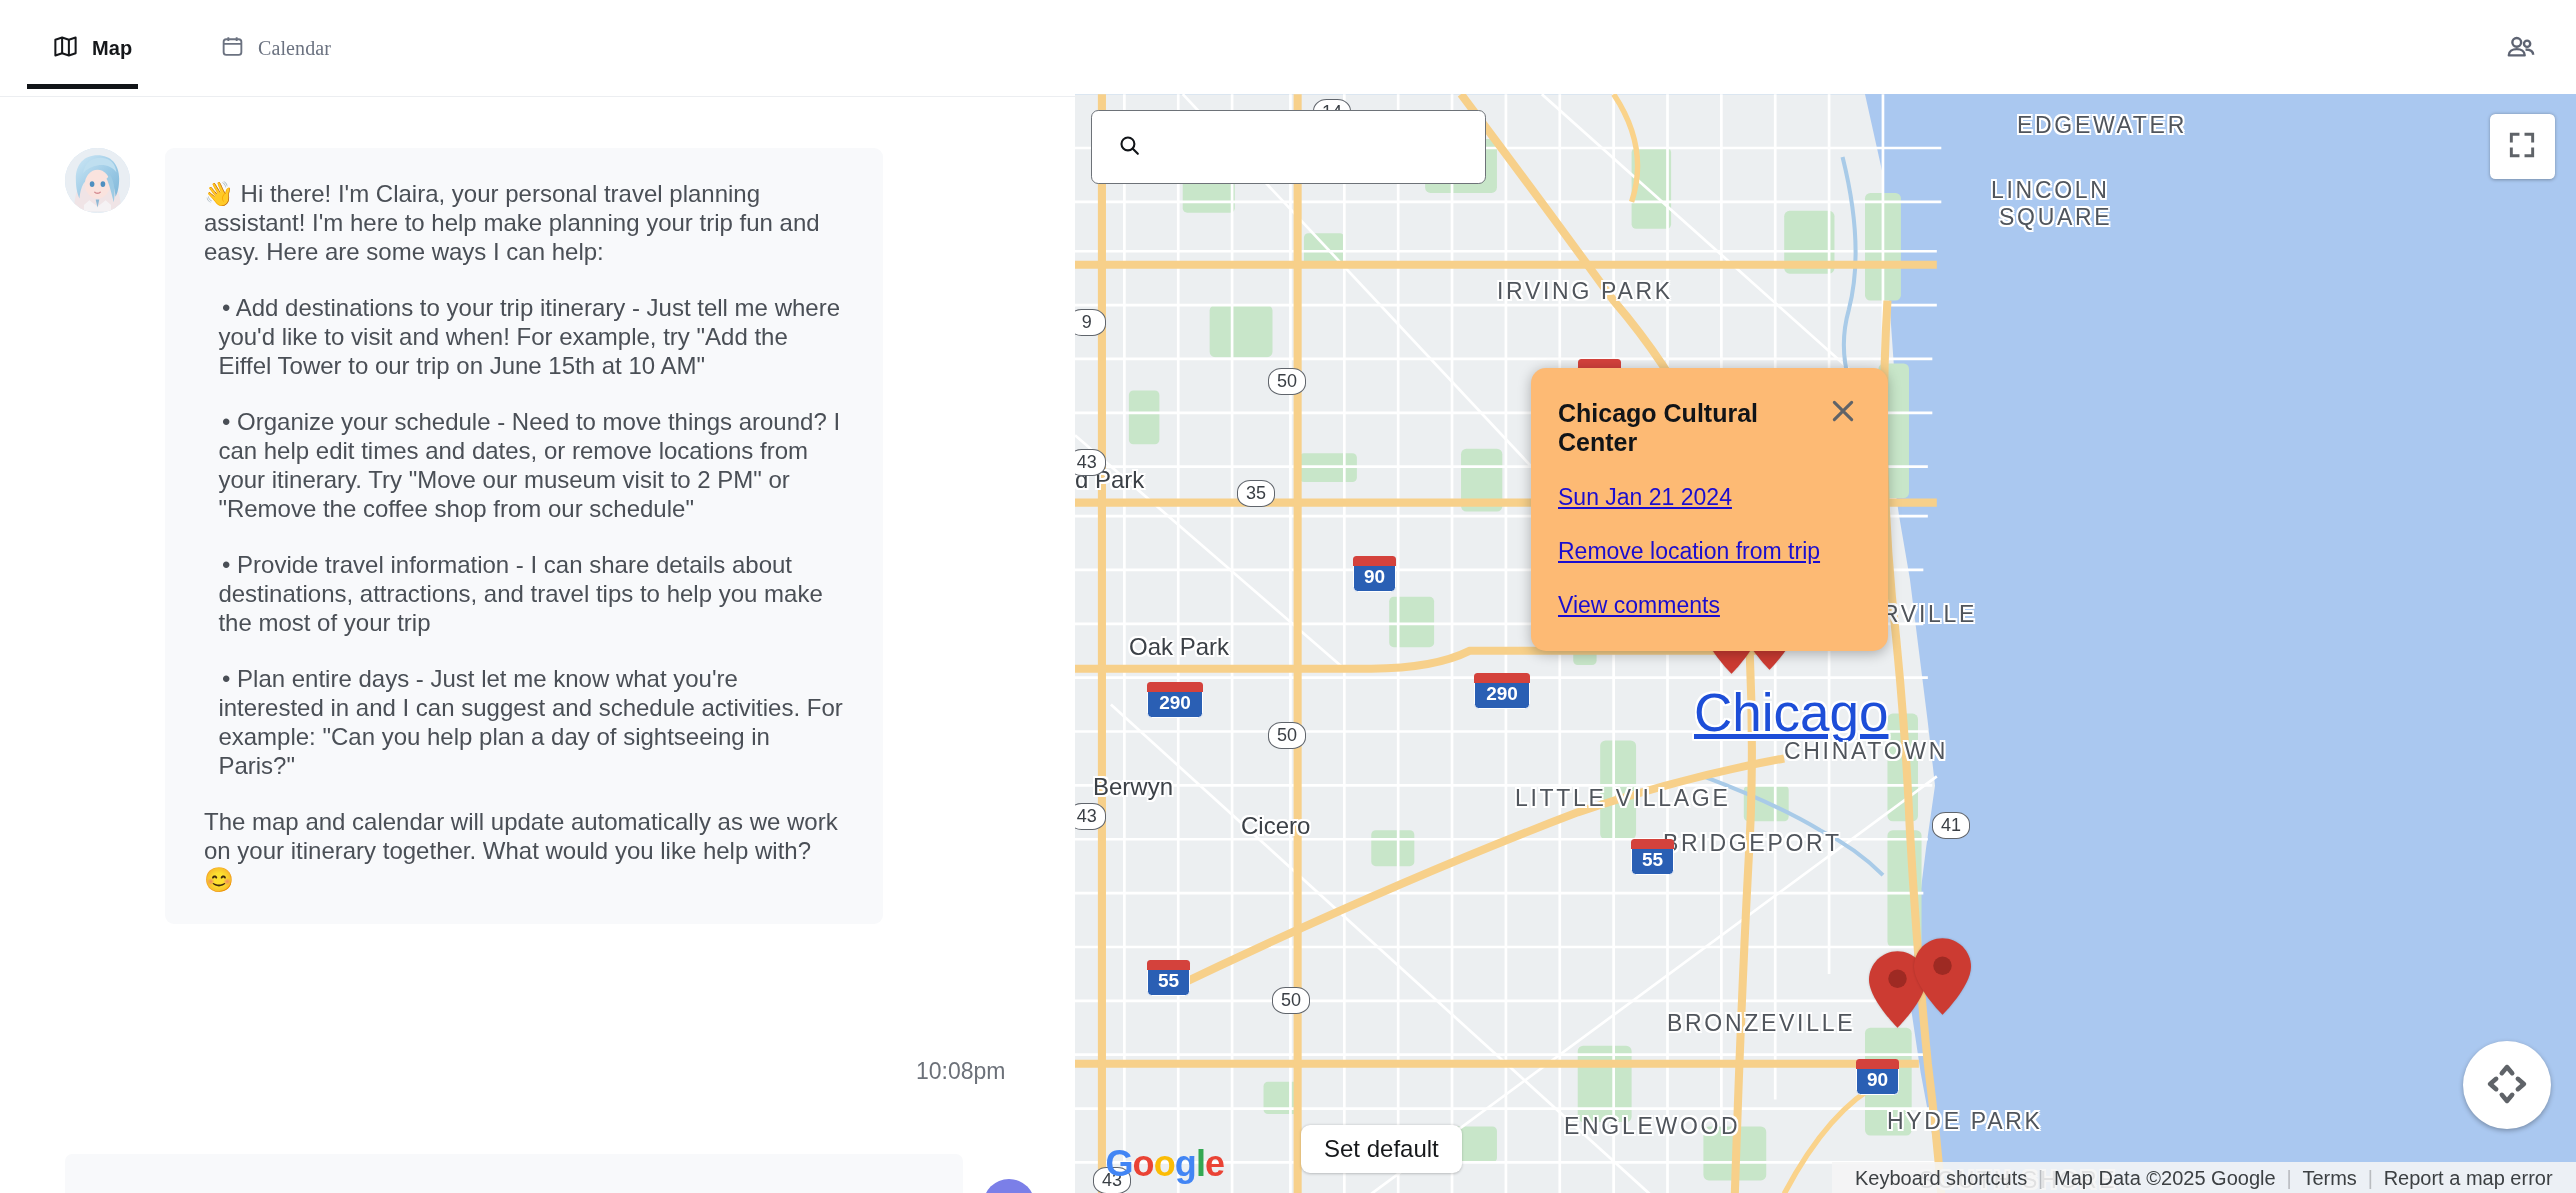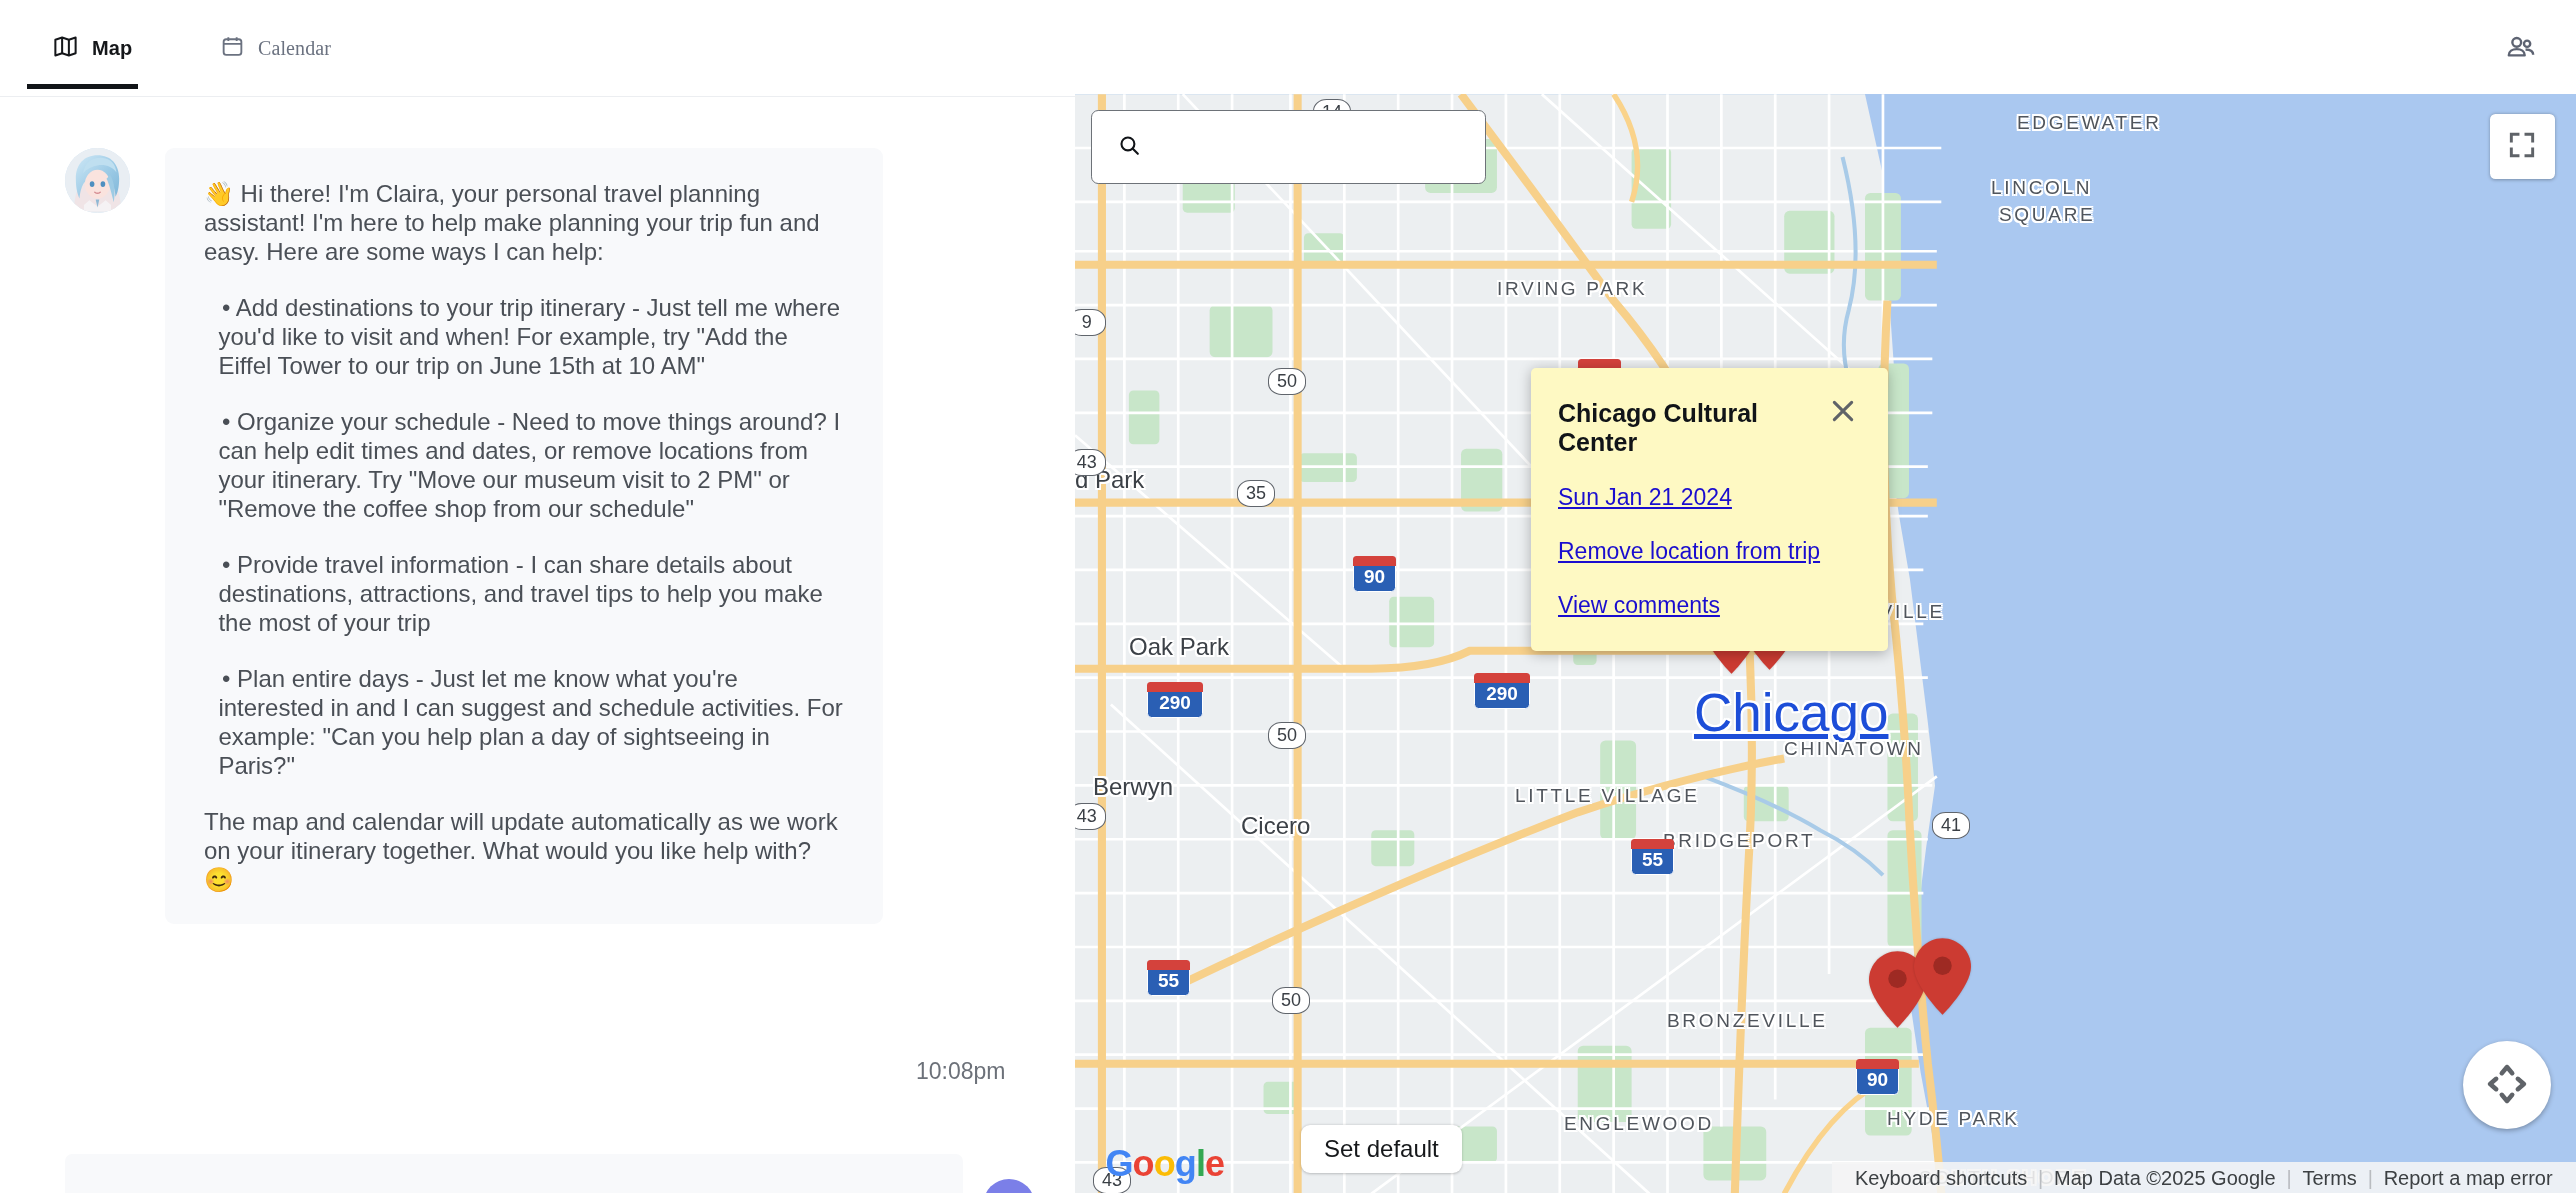--- a/index.html
+++ b/index.html
@@ -121,21 +121,21 @@
 
   .maplabel {
     position: absolute;
     font-family: "Liberation Sans", sans-serif;
     color: #50555c;
     white-space: nowrap;
     text-shadow: -1.8px 0 #fff, 1.8px 0 #fff, 0 -1.8px #fff, 0 1.8px #fff,
                  -1.8px -1.8px #fff, 1.8px 1.8px #fff, -1.8px 1.8px #fff, 1.8px -1.8px #fff;
     pointer-events: none;
   }
-  .nbhd { font-size: 19px; letter-spacing: 2.7px; font-weight: 400; }
+  .nbhd { font-size: 23px; letter-spacing: 2.7px; font-weight: 400; }
   .city-small { font-size: 24px; color: #3c4147; }
   .city-big {
     font-size: 53px; color: #1d4ed8; font-weight: 400; text-decoration: underline;
   }
   .shield {
     position: absolute;
     width: 38px; height: 27px;
     background: #ffffff;
     border: 1.8px solid #60656c;
     border-radius: 13.5px/11.7px;
@@ -195,22 +195,22 @@
     background: #ffffff;
     box-shadow: 0 1.8px 5.4px rgba(0,0,0,.3);
     display: flex; align-items: center; justify-content: center;
     cursor: pointer;
   }
 
   
   .popup {
     position: absolute; left: 456px; top: 274px;
     width: 357px;
-    background: #fef9c3;
-    border-radius: 5px;
+    background: #fdba74;
+    border-radius: 15px;
     box-shadow: 0 2.7px 12.6px rgba(0,0,0,.28);
     padding: 30.5px 29px 32px 27px;
   }
   .popup-head {
     display: flex; align-items: flex-start; justify-content: space-between;
     margin-bottom: 27px;
   }
   .popup-title {
     font-size: 25px; font-weight: 700; color: #111418;
     line-height: 29px;

